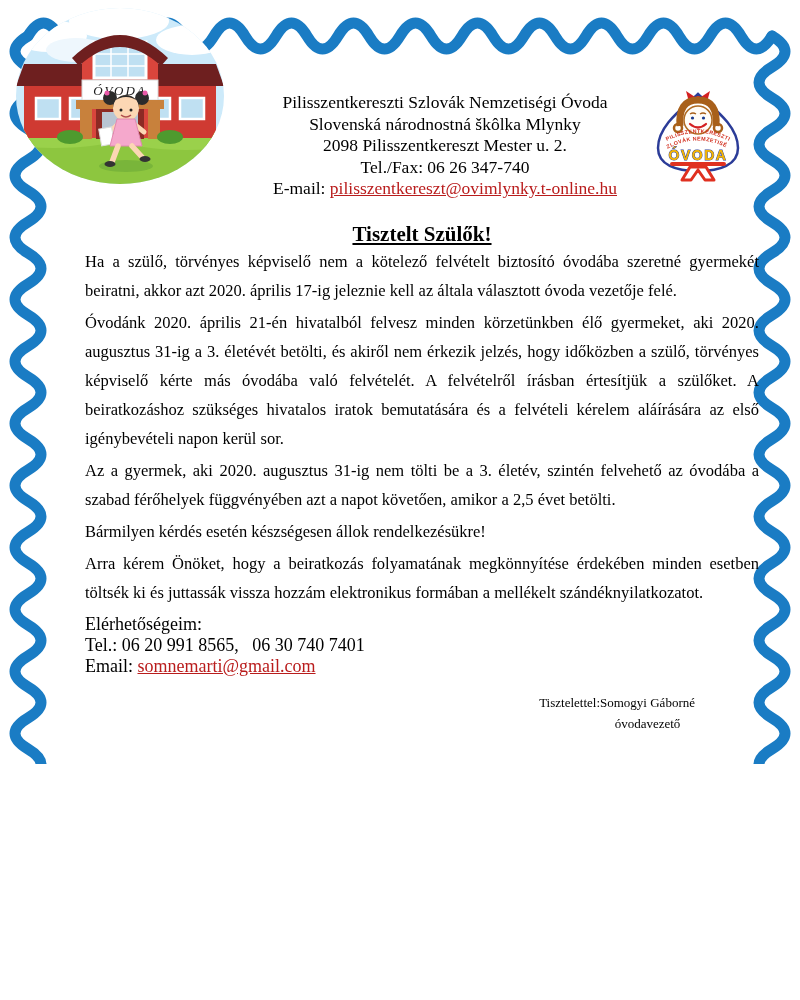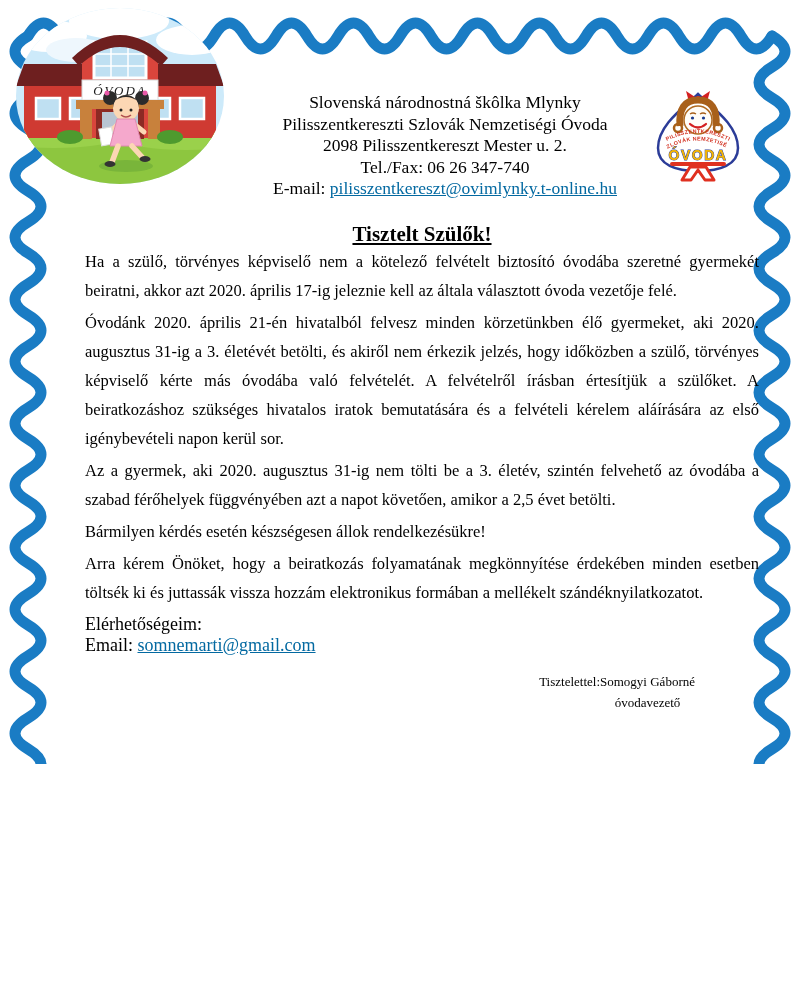--- a/index.html
+++ b/index.html
@@ -9,21 +9,21 @@
   }
   .border-svg { position:absolute; left:0; top:0; width:800px; height:1000px; pointer-events:none; }
 
   .school-illo { position:absolute; left:14px; top:6px; }
   .logo-illo   { position:absolute; left:648px; top:88px; }
 
   .header-text {
     position:absolute; left:230px; top:92px; width:430px;
     text-align:center; font-size:17.5px; line-height:21.5px;
   }
-  a.link { color:#0369a1; text-decoration:underline; cursor:pointer; }
+  a.link { color:#b91c1c; text-decoration:underline; cursor:pointer; }
 
   .doc-title {
     position:absolute; left:85px; top:222px; width:674px;
     text-align:center; font-size:21px; font-weight:bold;
   }
   .doc-title span { text-decoration:underline; }
 
   .content { position:absolute; left:85px; top:247px; width:674px; }
   .para { font-size:16.5px; line-height:29px; text-align:justify; margin:0 0 3px 0; }
   .contact { margin-top:7px; font-size:18px; line-height:21px; }
@@ -132,22 +132,22 @@
     </text>
     <text font-family="Liberation Sans, sans-serif" font-size="5.4" font-weight="bold" fill="#d23020" letter-spacing="0.4">
       <textPath href="#lg-arc2" startOffset="50%" text-anchor="middle">SZLOVÁK NEMZETISÉGI</textPath>
     </text>
     <text x="50" y="72" text-anchor="middle" font-family="Liberation Sans, sans-serif" font-size="14" font-weight="bold" fill="#f5b500" stroke="#2b3c98" stroke-width="0.9" paint-order="stroke" letter-spacing="1.5">ÓVODA</text>
     <rect x="22" y="74" width="56" height="4" rx="2" fill="#e03020"></rect>
     <path d="M 42 79 L 34 92 L 43 92 L 50 82 L 57 92 L 66 92 L 58 79 Z" fill="#ffffff" stroke="#e03020" stroke-width="3" stroke-linejoin="round"></path>
   </svg>
 
   <div class="header-text">
+    <div>Pilisszentkereszti Szlovák Nemzetiségi Óvoda</div>
     <div>Slovenská národnostná škôlka Mlynky</div>
-    <div>Pilisszentkereszti Szlovák Nemzetiségi Óvoda</div>
     <div>2098 Pilisszentkereszt Mester u. 2.</div>
     <div>Tel./Fax: 06 26 347-740</div>
     <div>
       <span>E-mail:</span>
       <a class="link">pilisszentkereszt@ovimlynky.t-online.hu</a>
     </div>
   </div>
 
   <div class="doc-title">
     <span>Tisztelt Szülők!</span>
@@ -155,20 +155,21 @@
 
   <div class="content">
     <p class="para">Ha a szülő, törvényes képviselő nem a kötelező felvételt biztosító óvodába szeretné gyermekét beiratni, akkor azt 2020. április 17-ig jeleznie kell az általa választott óvoda vezetője felé.</p>
     <p class="para">Óvodánk 2020. április 21-én hivatalból felvesz minden körzetünkben élő gyermeket, aki 2020. augusztus 31-ig a 3. életévét betölti, és akiről nem érkezik jelzés, hogy időközben a szülő, törvényes képviselő kérte más óvodába való felvételét. A felvételről írásban értesítjük a szülőket. A beiratkozáshoz szükséges hivatalos iratok bemutatására és a felvételi kérelem aláírására az első igénybevételi napon kerül sor.</p>
     <p class="para">Az a gyermek, aki 2020. augusztus 31-ig nem tölti be a 3. életév, szintén felvehető az óvodába a szabad férőhelyek függvényében azt a napot követően, amikor a 2,5 évet betölti.</p>
     <p class="para">Bármilyen kérdés esetén készségesen állok rendelkezésükre!</p>
     <p class="para">Arra kérem Önöket, hogy a beiratkozás folyamatának megkönnyítése érdekében minden esetben töltsék ki és juttassák vissza hozzám elektronikus formában a mellékelt szándéknyilatkozatot.</p>
 
     <div class="contact">
       <div>Elérhetőségeim:</div>
+      <div>Tel.: 06 20 991 8565,   06 30 740 7401</div>
       <div><span>Email:</span> <a class="link">somnemarti@gmail.com</a></div>
     </div>
 
     <div class="signature">
       <div>Tisztelettel:</div>
       <div class="sig-right">
         <div>Somogyi Gáborné</div>
         <div>óvodavezető</div>
       </div>
     </div>

